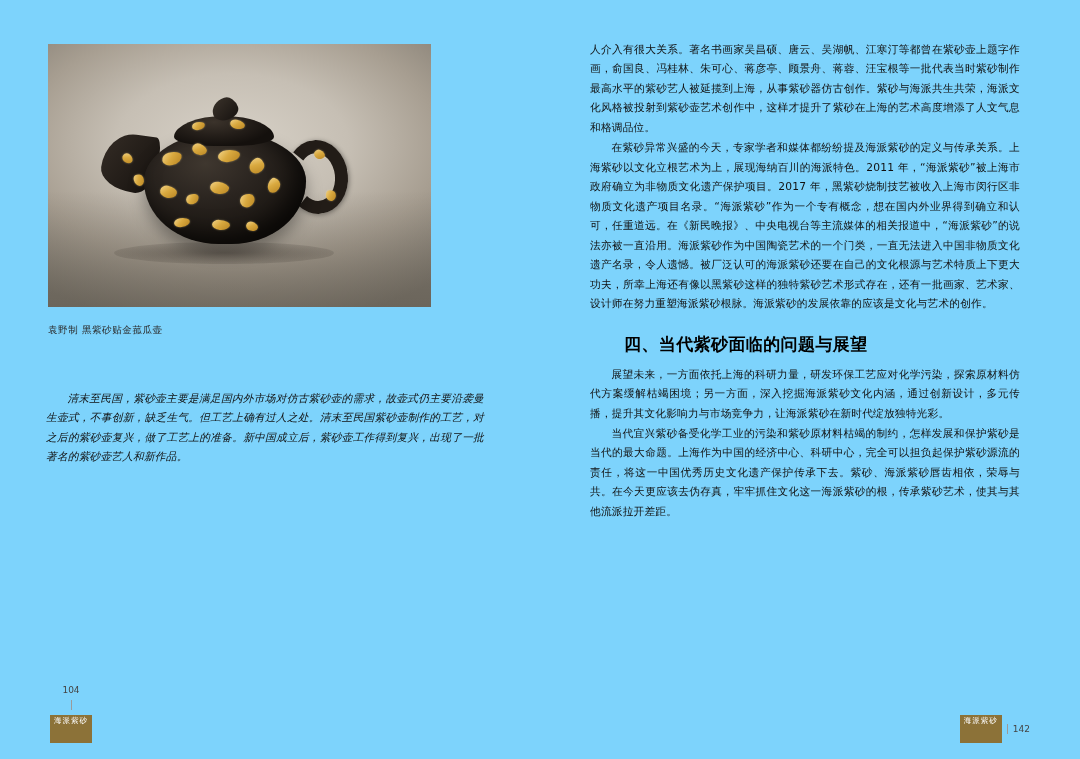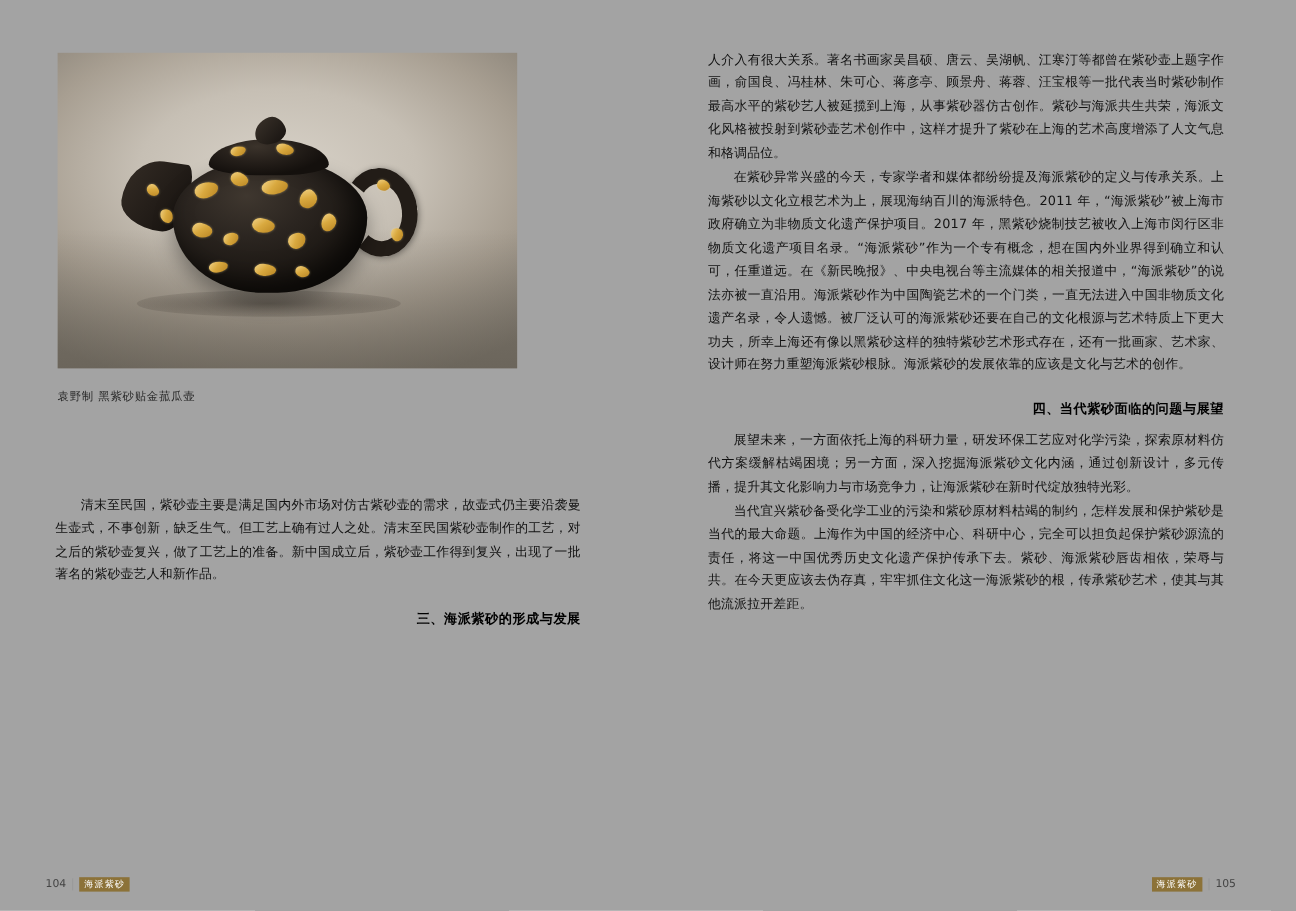--- a/index.html
+++ b/index.html
@@ -18,21 +18,21 @@
   }
   .spread {
     position: absolute;
     inset: 0;
     display: flex;
   }
   .page {
     position: relative;
     width: 50%;
     height: 100%;
-    background: #a3a3a3;
+    background: #7dd3fc;
   }
   .page-left { padding: 44px 56px 40px 46px; }
   .page-right { padding: 40px 60px 40px 50px; }
 
   
   .figure-wrap {
     width: 363px;
     margin: 0 auto 0 2px;
   }
   .photo {
@@ -139,49 +139,48 @@
     font-size: 10.7px;
     line-height: 1.82;
     text-align: justify;
     text-justify: inter-ideograph;
     text-indent: 2em;
     margin: 0 0 1px 0;
     color: #111;
     letter-spacing: 0.2px;
   }
   .section-head {
-    font-size: 11px;
+    font-size: 17px;
     font-weight: bold;
     margin: 19px 0 9px 0;
     text-indent: 2em;
     color: #000;
     letter-spacing: 0.4px;
-    text-align: right;
-  }
-  .body-left { margin-top: 74px; }
+  }
+  .body-left { margin-top: 52px; font-style: italic; }
   .body-right { margin-top: 0; }
 
   
   .folio {
     position: absolute;
     bottom: 16px;
     font-size: 8.5px;
     color: #555;
     display: flex;
     align-items: center;
     gap: 5px;
   }
-  .folio-left { left: 38px; }
+  .folio-left { left: 50px; flex-direction: column; }
   .folio-right { right: 50px; }
   .folio-num { font-size: 9px; color: #444; }
   .folio-tag {
     background: #8c7238;
     color: #ffffff;
     font-size: 7.5px;
-    padding: 1px 4px 2px 4px;
+    padding: 1px 4px 18px 4px;
     letter-spacing: 1px;
     line-height: 1.2;
   }
   .folio-bar {
     width: 1px;
     height: 10px;
     background: #9a9a9a;
   }
 </style>
 </head>
@@ -219,21 +218,20 @@
           <div class="gold" style="left:214px; top:60px; width:11px; height:9px; transform:rotate(24deg);"></div>
           <div class="gold" style="left:226px; top:100px; width:10px; height:11px; transform:rotate(-18deg);"></div>
         </div>
       </div>
       <div class="caption">袁野制  黑紫砂贴金菰瓜壶</div>
     </div>
 
     <div class="body-left">
       <p class="para">清末至民国，紫砂壶主要是满足国内外市场对仿古紫砂壶的需求，故壶式仍主要沿袭曼生壶式，不事创新，缺乏生气。但工艺上确有过人之处。清末至民国紫砂壶制作的工艺，对之后的紫砂壶复兴，做了工艺上的准备。新中国成立后，紫砂壶工作得到复兴，出现了一批著名的紫砂壶艺人和新作品。</p>
 
-      <h2 class="section-head">三、海派紫砂的形成与发展</h2>
 
     </div>
 
     <div class="folio folio-left">
       <span class="folio-num">104</span>
       <span class="folio-bar"></span>
       <span class="folio-tag">海派紫砂</span>
     </div>
   </div>
 
@@ -244,17 +242,17 @@
 
       <h2 class="section-head">四、当代紫砂面临的问题与展望</h2>
 
       <p class="para">展望未来，一方面依托上海的科研力量，研发环保工艺应对化学污染，探索原材料仿代方案缓解枯竭困境；另一方面，深入挖掘海派紫砂文化内涵，通过创新设计，多元传播，提升其文化影响力与市场竞争力，让海派紫砂在新时代绽放独特光彩。</p>
       <p class="para">当代宜兴紫砂备受化学工业的污染和紫砂原材料枯竭的制约，怎样发展和保护紫砂是当代的最大命题。上海作为中国的经济中心、科研中心，完全可以担负起保护紫砂源流的责任，将这一中国优秀历史文化遗产保护传承下去。紫砂、海派紫砂唇齿相依，荣辱与共。在今天更应该去伪存真，牢牢抓住文化这一海派紫砂的根，传承紫砂艺术，使其与其他流派拉开差距。</p>
     </div>
 
     <div class="folio folio-right">
       <span class="folio-tag">海派紫砂</span>
       <span class="folio-bar"></span>
-      <span class="folio-num">105</span>
+      <span class="folio-num">142</span>
     </div>
   </div>
 
 </div>
 
 </body></html>

